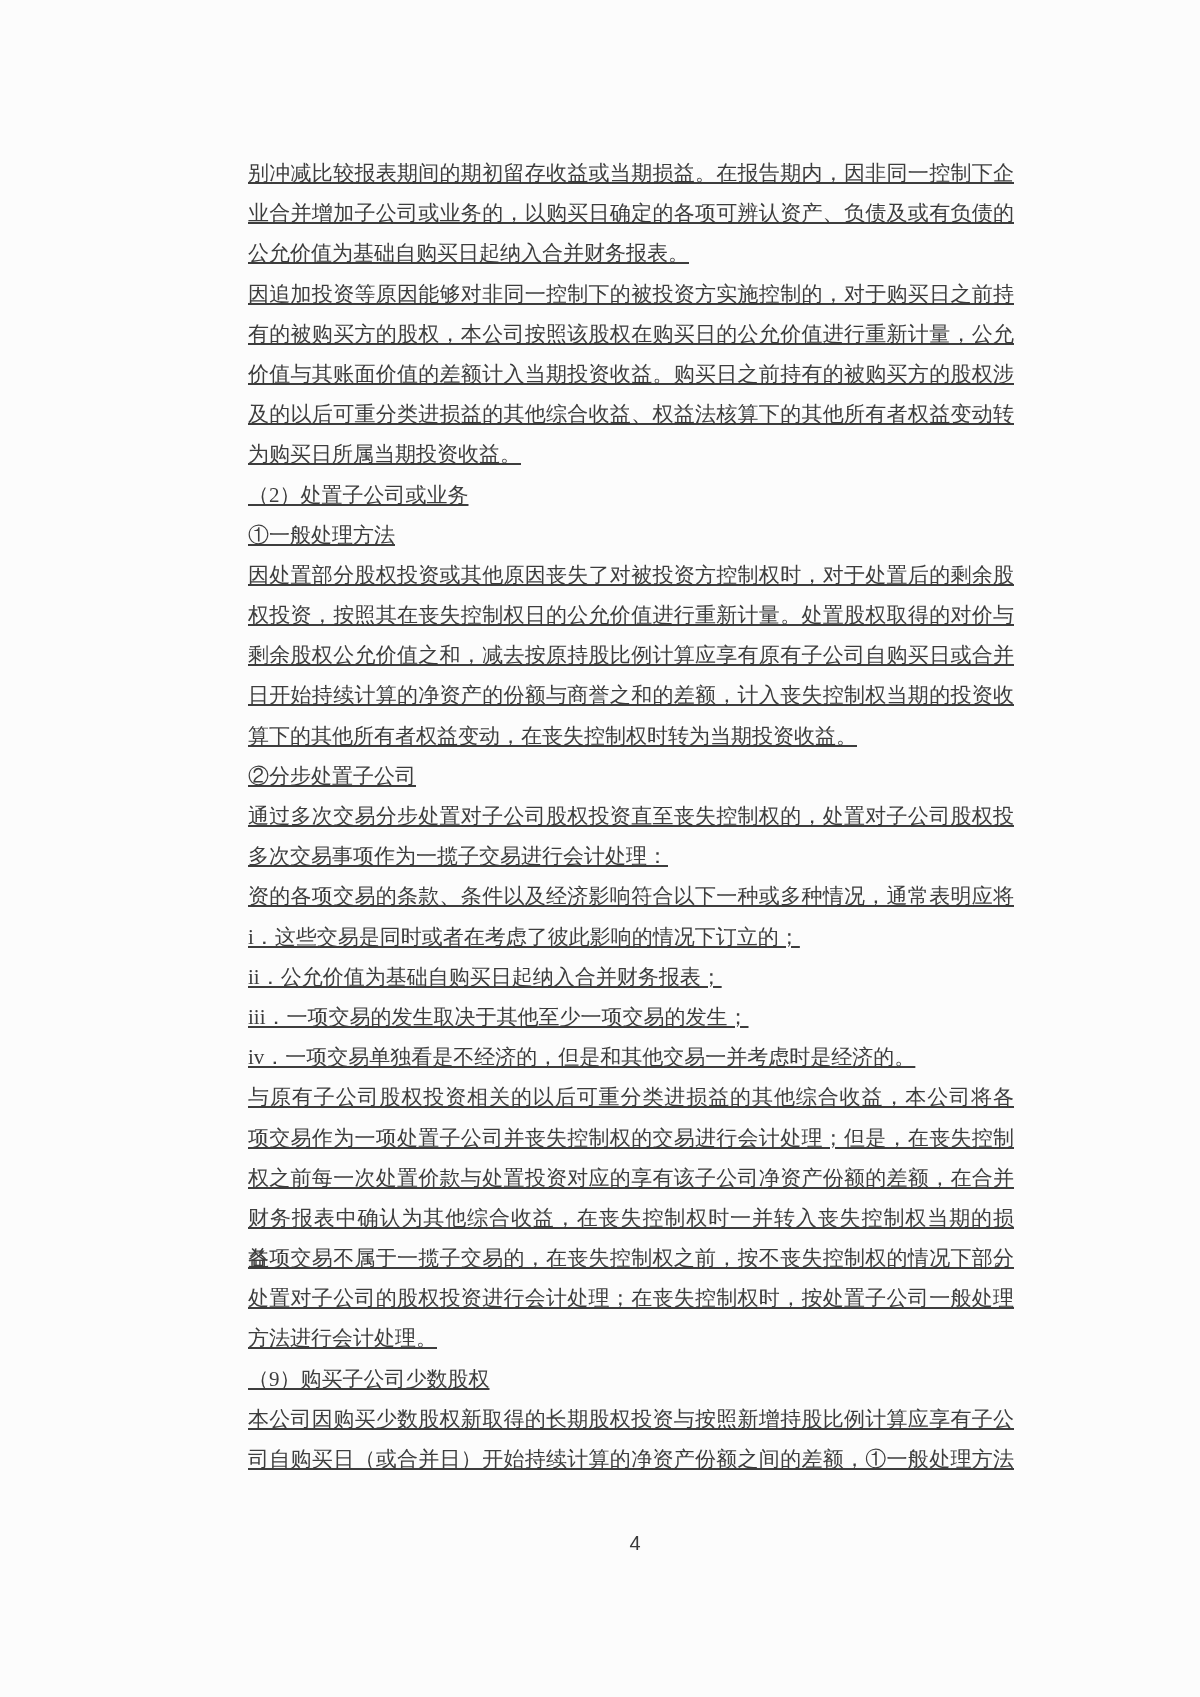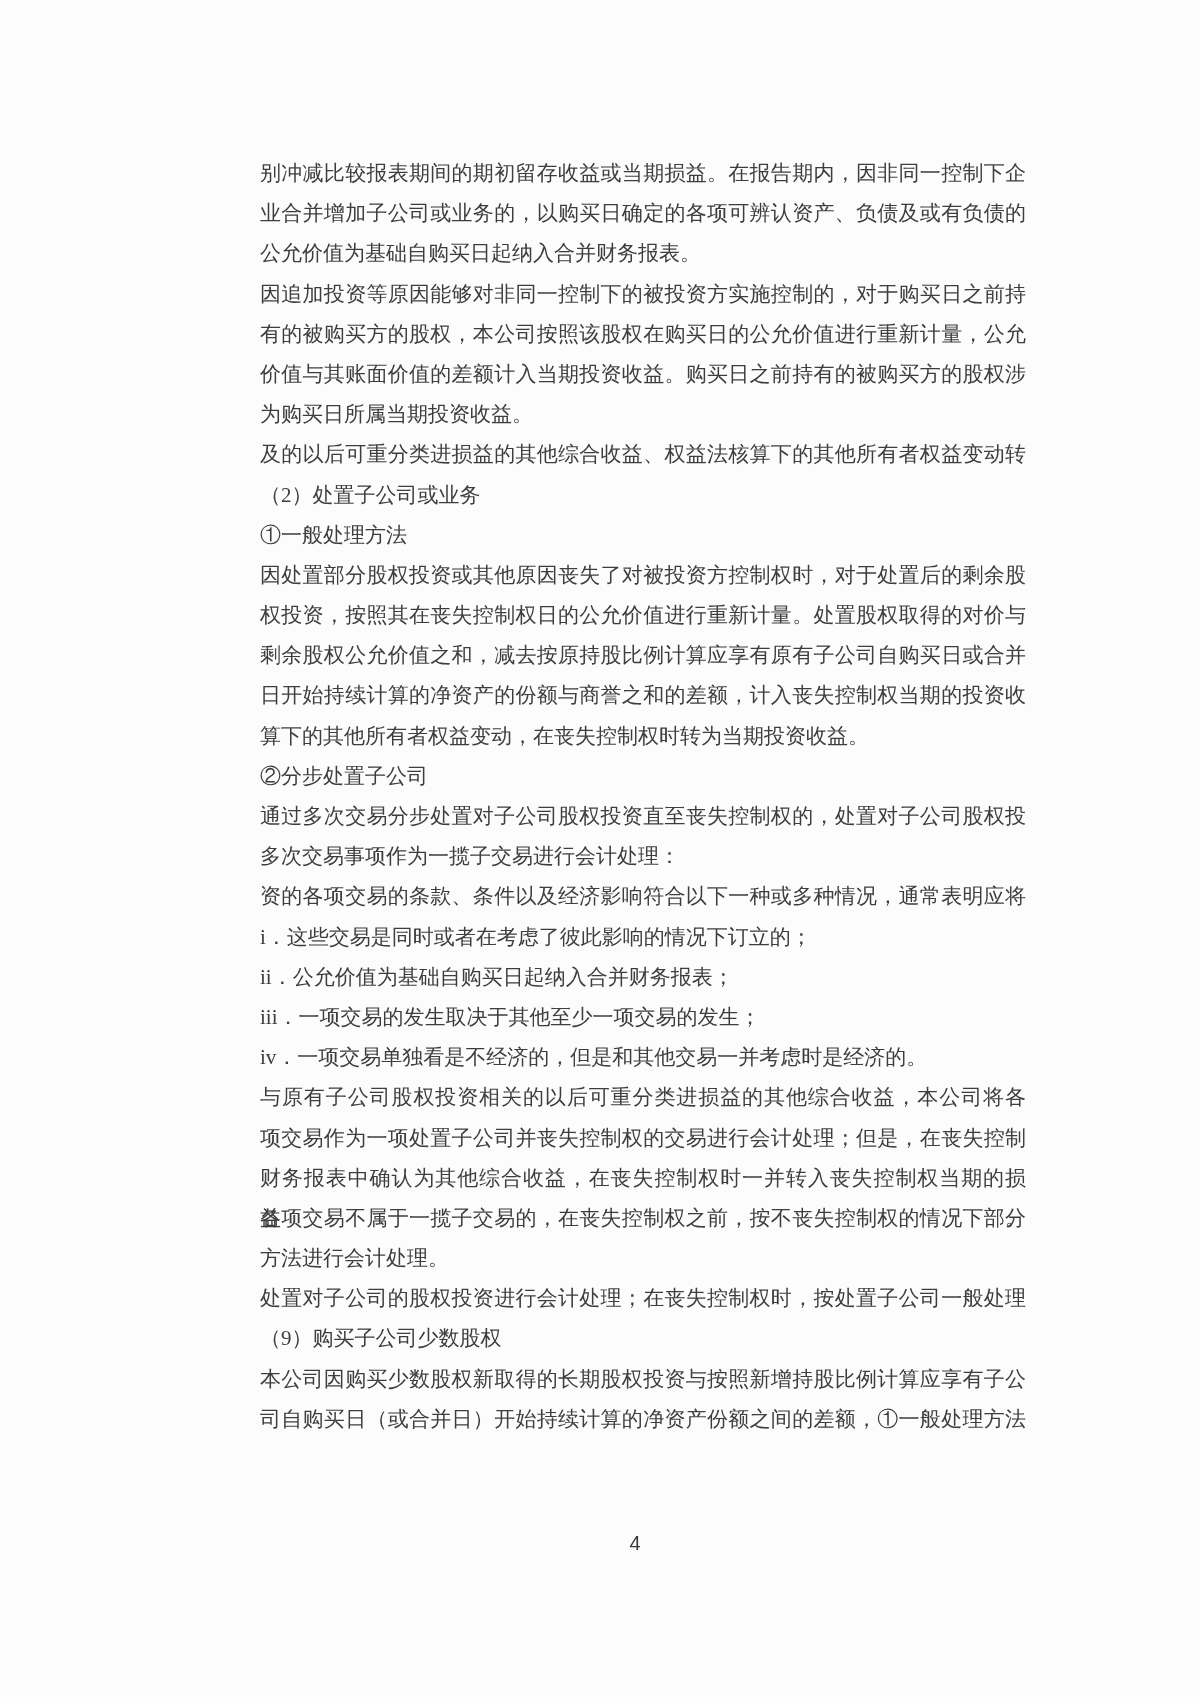--- a/index.html
+++ b/index.html
@@ -7,23 +7,24 @@
     position:relative;
     width:1200px;
     height:1697px;
     background:#fcfcfc;
     overflow:hidden;
     font-family:"Liberation Serif","DejaVu Serif",serif;
     color:#3d3d3d;
   }
   .doc-body{
     position:absolute;
-    left:260px;
+    left:248px;
     top:153px;
     width:766px;
+    text-decoration:underline;
   }
   .para{margin:0;padding:0;}
   .line{
     height:40.2px;
     line-height:40.2px;
     font-size:21px;
     white-space:nowrap;
     overflow:visible;
   }
   .line.justify{
@@ -50,22 +51,22 @@
   <div class="doc-body">
       <div class="para body">
         <div class="line justify">别冲减比较报表期间的期初留存收益或当期损益。在报告期内，因非同一控制下企</div>
         <div class="line justify">业合并增加子公司或业务的，以购买日确定的各项可辨认资产、负债及或有负债的</div>
         <div class="line">公允价值为基础自购买日起纳入合并财务报表。</div>
       </div>
       <div class="para body">
         <div class="line justify">因追加投资等原因能够对非同一控制下的被投资方实施控制的，对于购买日之前持</div>
         <div class="line justify">有的被购买方的股权，本公司按照该股权在购买日的公允价值进行重新计量，公允</div>
         <div class="line justify">价值与其账面价值的差额计入当期投资收益。购买日之前持有的被购买方的股权涉</div>
+        <div class="line justify">及的以后可重分类进损益的其他综合收益、权益法核算下的其他所有者权益变动转</div>
         <div class="line">为购买日所属当期投资收益。</div>
-        <div class="line justify">及的以后可重分类进损益的其他综合收益、权益法核算下的其他所有者权益变动转</div>
       </div>
       <div class="para heading">
         <div class="line">（2）处置子公司或业务</div>
       </div>
       <div class="para heading">
         <div class="line">①一般处理方法</div>
       </div>
       <div class="para body">
         <div class="line justify">因处置部分股权投资或其他原因丧失了对被投资方控制权时，对于处置后的剩余股</div>
         <div class="line justify">权投资，按照其在丧失控制权日的公允价值进行重新计量。处置股权取得的对价与</div>
@@ -89,24 +90,25 @@
       </div>
       <div class="para list-item">
         <div class="line">iii．一项交易的发生取决于其他至少一项交易的发生；</div>
       </div>
       <div class="para list-item">
         <div class="line">iv．一项交易单独看是不经济的，但是和其他交易一并考虑时是经济的。</div>
       </div>
       <div class="para body">
         <div class="line justify">与原有子公司股权投资相关的以后可重分类进损益的其他综合收益，本公司将各</div>
         <div class="line justify">项交易作为一项处置子公司并丧失控制权的交易进行会计处理；但是，在丧失控制</div>
+        <div class="line justify">权之前每一次处置价款与处置投资对应的享有该子公司净资产份额的差额，在合并</div>
         <div class="line justify">财务报表中确认为其他综合收益，在丧失控制权时一并转入丧失控制权当期的损益。</div>
         <div class="line justify">各项交易不属于一揽子交易的，在丧失控制权之前，按不丧失控制权的情况下部分</div>
+        <div class="line justify">处置对子公司的股权投资进行会计处理；在丧失控制权时，按处置子公司一般处理</div>
         <div class="line">方法进行会计处理。</div>
-        <div class="line justify">处置对子公司的股权投资进行会计处理；在丧失控制权时，按处置子公司一般处理</div>
       </div>
       <div class="para heading">
         <div class="line">（9）购买子公司少数股权</div>
       </div>
       <div class="para body">
         <div class="line justify">本公司因购买少数股权新取得的长期股权投资与按照新增持股比例计算应享有子公</div>
         <div class="line justify">司自购买日（或合并日）开始持续计算的净资产份额之间的差额，①一般处理方法</div>
       </div>
     </div>
   <div class="page-num">4</div>

